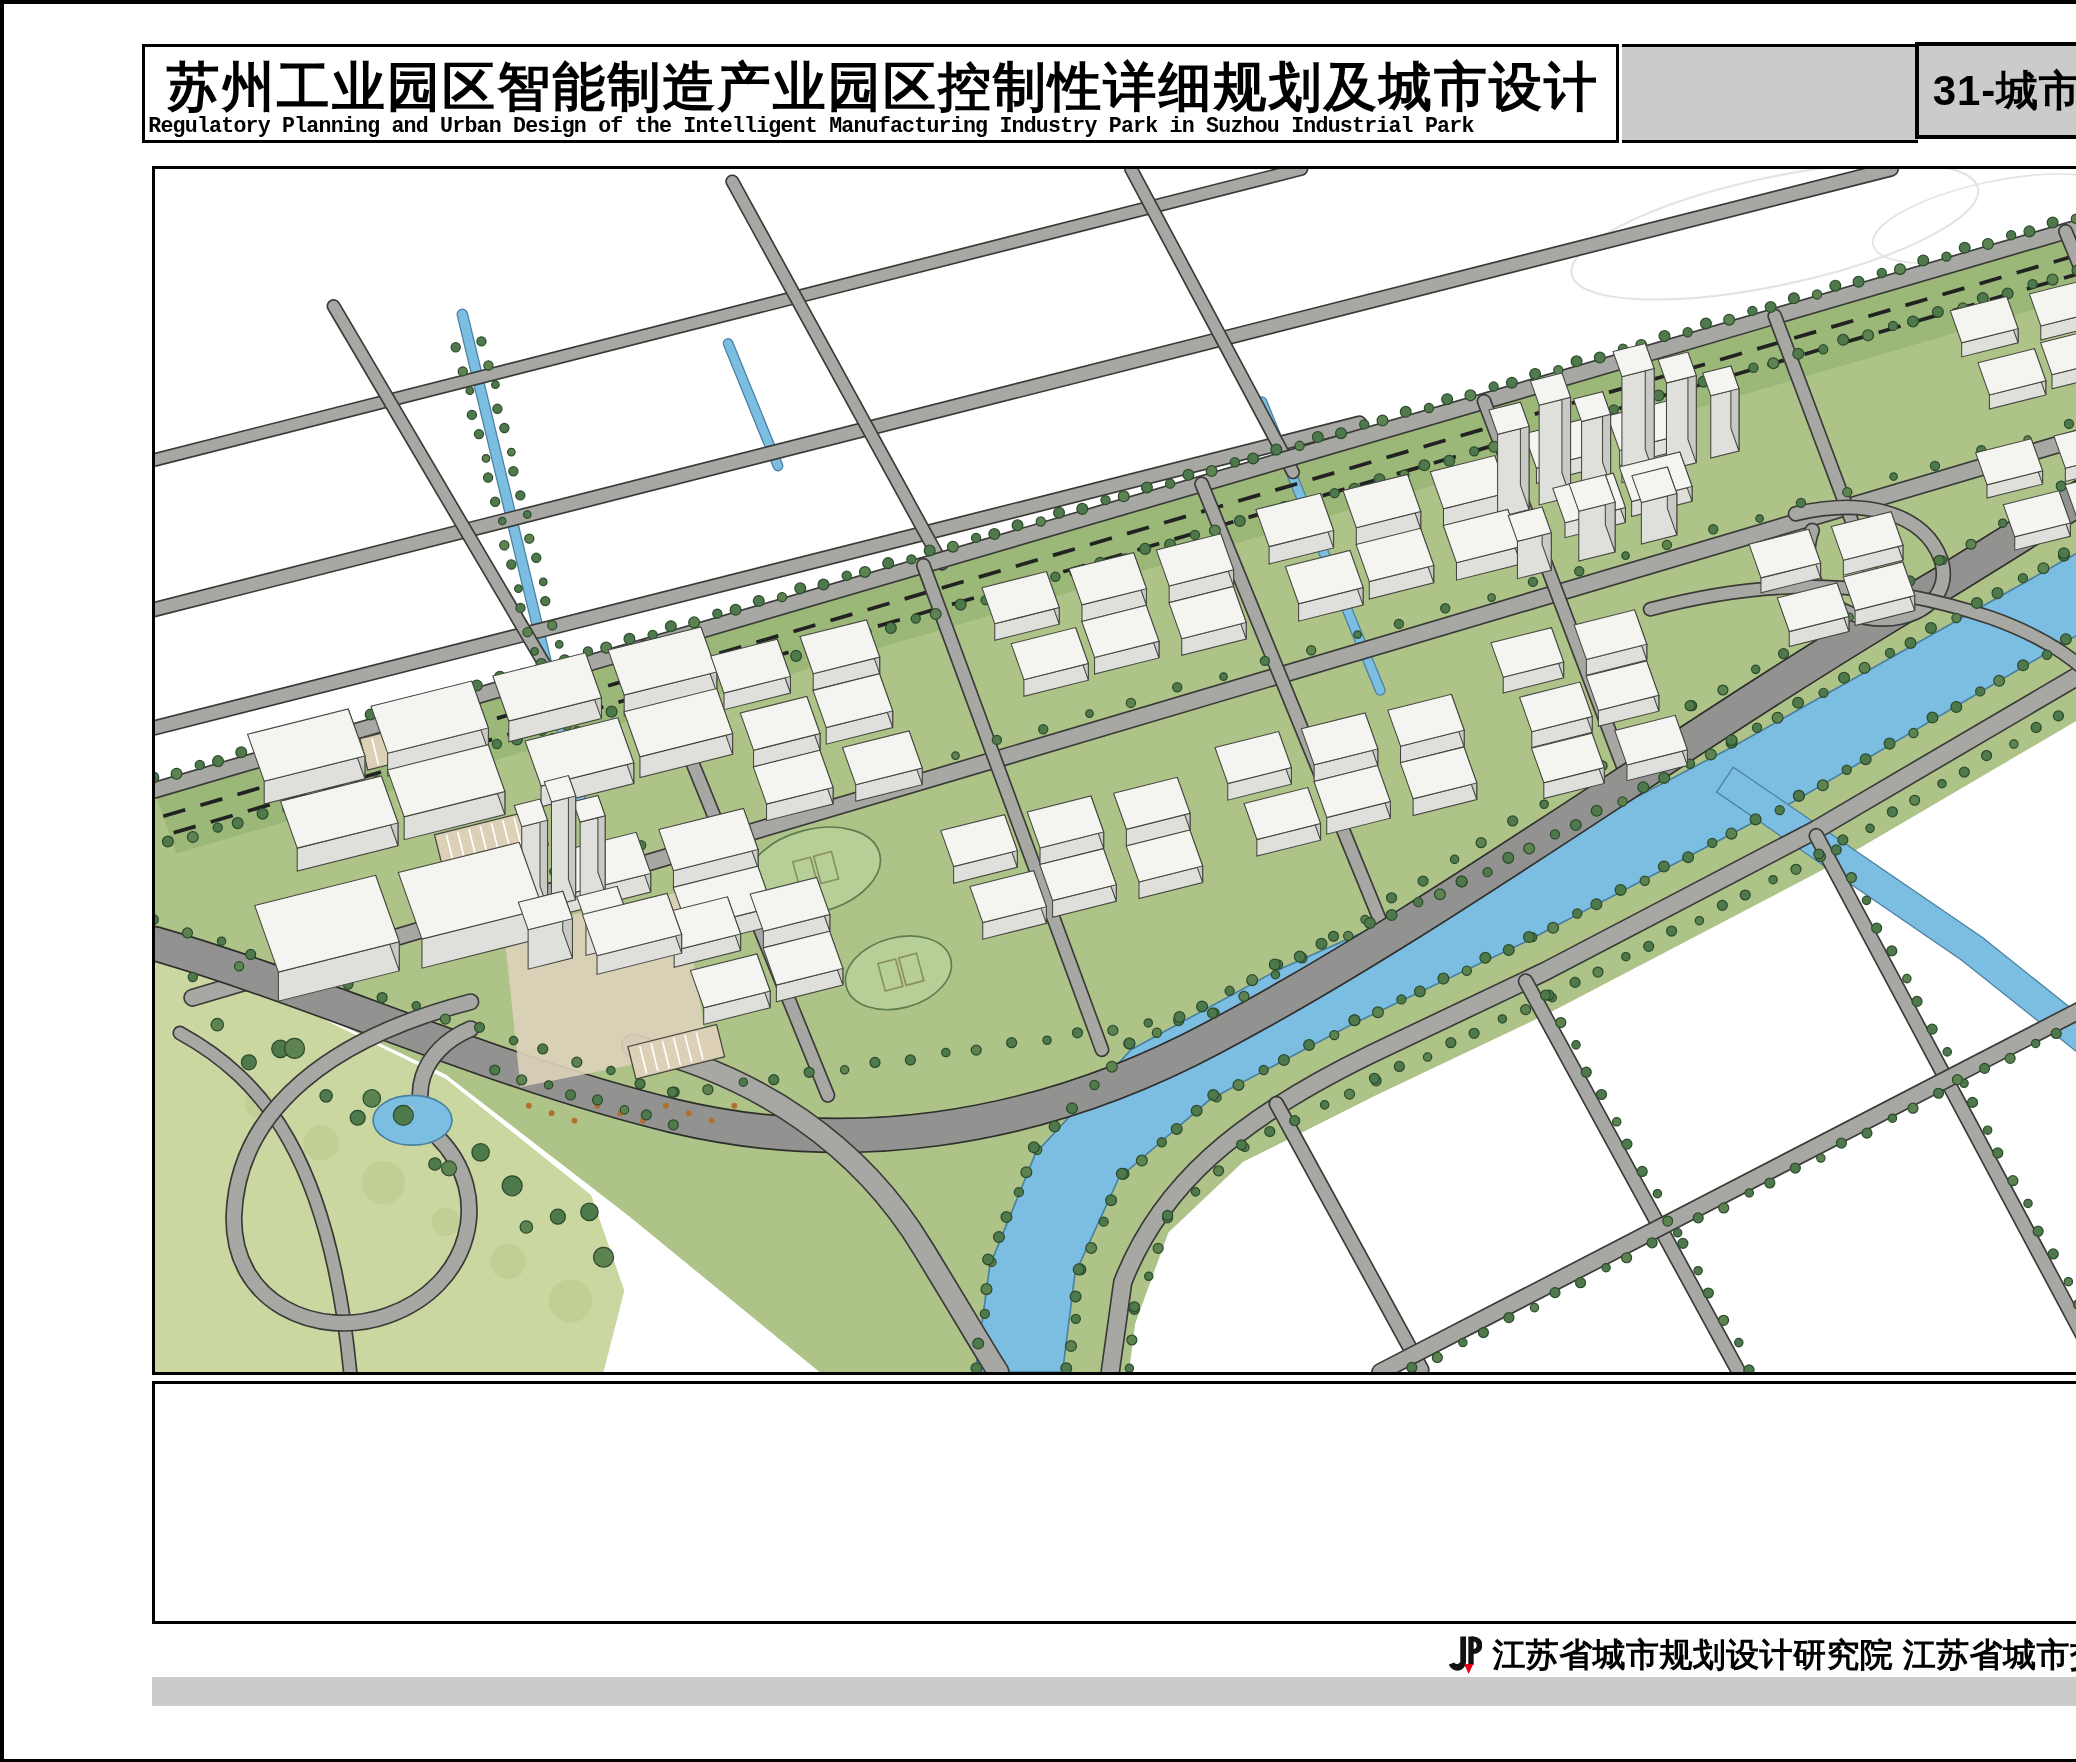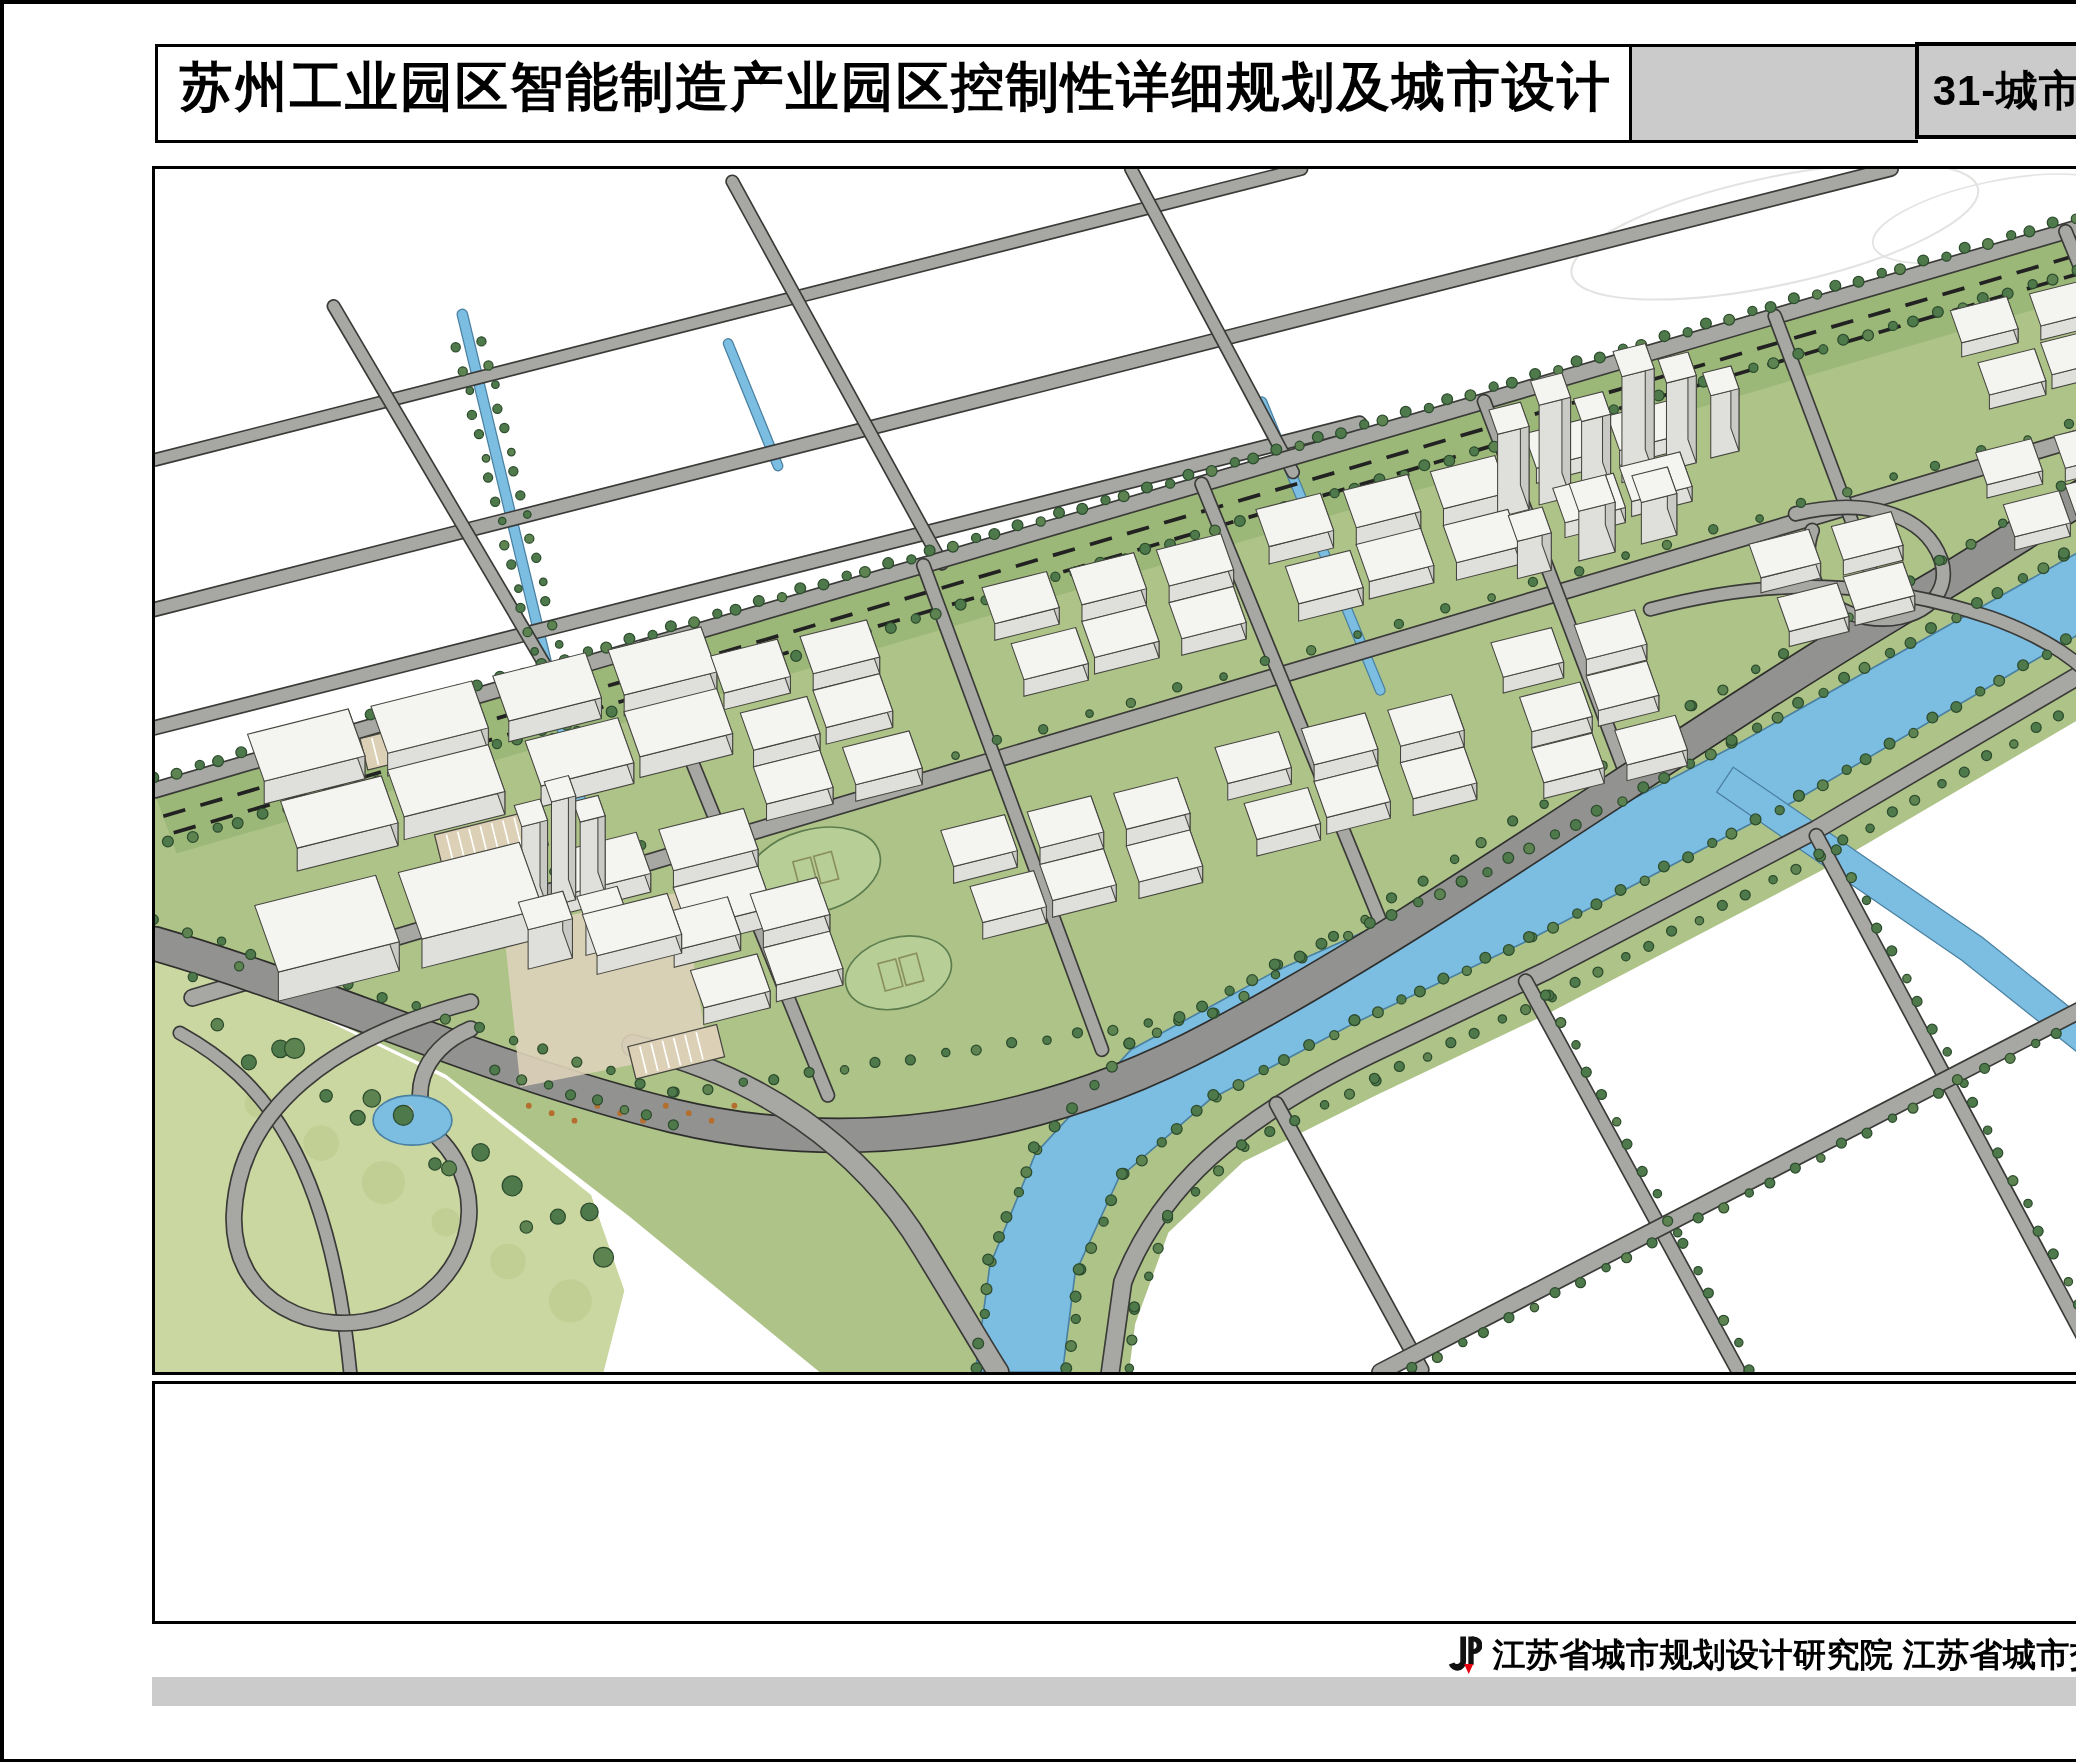--- a/index.html
+++ b/index.html
@@ -1,20 +1,20 @@
 <!DOCTYPE html>
 <html style="font-size:6.6px"><head>
 <meta charset="utf-8">
 <style>
   html,body{margin:0;padding:0;}
   body{width:2492px;height:1763px;position:relative;background:#fff;
        font-family:"Liberation Sans","DejaVu Sans",sans-serif;overflow:hidden;}
   .page-border{position:absolute;inset:0;border:4.2px solid #000;box-sizing:border-box;pointer-events:none;z-index:50;}
   
-  .title-box{position:absolute;left:155px;top:44px;width:1477px;height:99px;
+  .title-box{position:absolute;left:142px;top:44px;width:1477px;height:99px;
              border:3.3px solid #000;box-sizing:border-box;background:#fff;z-index:5;}
   .title-cn{position:absolute;left:21.6px;top:5px;font-size:53px;font-weight:bold;
             letter-spacing:2.1px;white-space:nowrap;color:#000;}
   .title-en{position:absolute;left:3.3px;bottom:1.7px;font-size:21.6px;font-weight:bold;
             font-family:"Liberation Mono","DejaVu Sans Mono",monospace;white-space:nowrap;letter-spacing:-0.8px;color:#000;}
   .gray-strip{position:absolute;left:1622px;top:44px;width:296px;height:99px;background:#cbcbcb;
               border-top:3.3px solid #000;border-bottom:3.3px solid #000;box-sizing:border-box;z-index:4;}
   .label-box{position:absolute;left:1915px;top:42px;width:484px;height:97px;background:#cbcbcb;
              border:4.2px solid #000;box-sizing:border-box;display:flex;align-items:center;justify-content:center;
              font-size:42px;font-weight:bold;letter-spacing:0.8px;color:#000;z-index:5;}
@@ -32,20 +32,21 @@
   .footer-text{font-size:33px;font-weight:bold;white-space:nowrap;letter-spacing:0.4px;color:#000;}
   .gray-bar{position:absolute;left:152px;top:1677px;width:2189px;height:29px;background:#cbcbcb;z-index:2;}
 </style>
 </head>
 <body>
 
 <div class="page-border"></div>
 
 <div class="title-box">
   <div class="title-cn">苏州工业园区智能制造产业园区控制性详细规划及城市设计</div>
+  <div class="title-en">Regulatory Planning and Urban Design of the Intelligent Manufacturing Industry Park in Suzhou Industrial Park</div>
 </div>
 <div class="gray-strip"></div>
 <div class="label-box">
   <span>31-城市设计三维鸟瞰图</span>
 </div>
 
 <div class="main-box">
   <svg id="scene" viewBox="0 0 5386 2896" preserveAspectRatio="none">
       <g>
         <rect x="0" y="0" width="5386" height="2896" fill="#ffffff"></rect>

